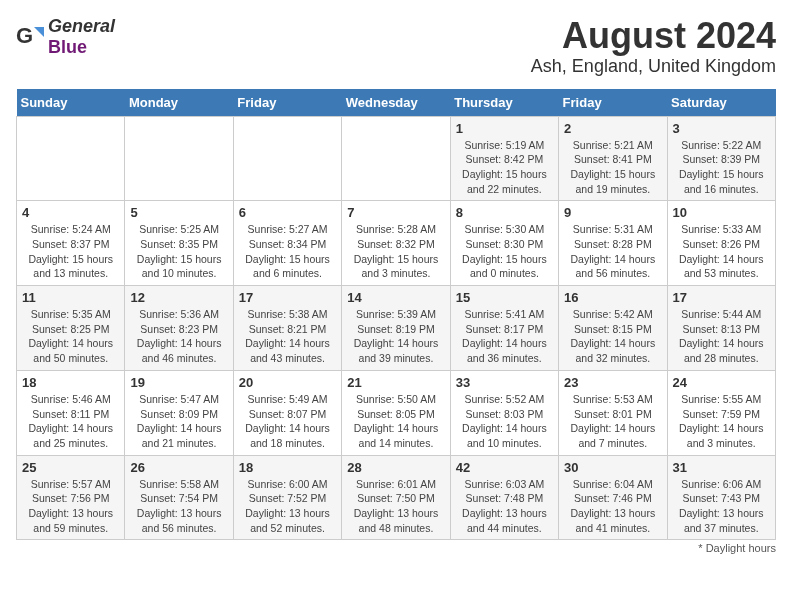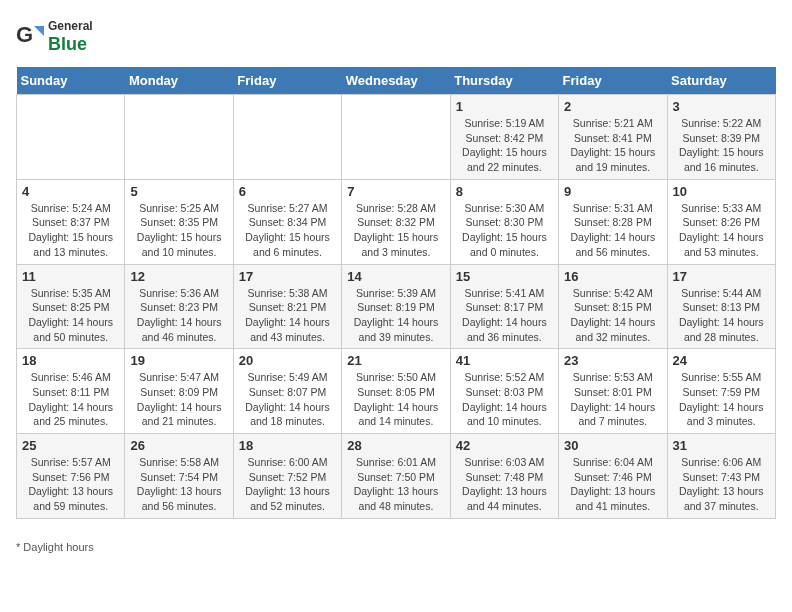--- a/index.html
+++ b/index.html
@@ -77,39 +77,43 @@
     .day-info {
       color: #444;
       font-size: 10.5px;
       line-height: 1.4;
       text-align: center;
     }
     .empty-cell {
       background: #fff !important;
     }
     .footer-note {
-      margin-top: 22px;
+      margin-top: 2px;
       font-size: 11px;
       color: #555;
-      text-align: left;
+      text-align: right;
     }
   </style>
 </head>
 <body>
 
 <div class="header">
   <div class="logo">
     <svg class="logo-icon" viewBox="0 0 28 28">
       <text x="0" y="20" font-size="22" font-weight="bold" fill="#333">G</text>
       <polygon points="18,4 28,4 28,14" fill="#4a90d9"></polygon>
     </svg>
     <div>
-      <span style="font-size:12px;font-weight:bold;color:#333;">General</span><br>
-      <span style="font-size:18px;font-weight:bold;color:#15803d;">Blue</span>
+      <span style="font-size:18px;font-weight:bold;color:#333;font-style:italic;">General</span><br>
+      <span style="font-size:18px;font-weight:bold;color:#701a75;">Blue</span>
     </div>
+  </div>
+  <div class="title-block">
+    <h1>August 2024</h1>
+    <h2>Ash, England, United Kingdom</h2>
   </div>
 </div>
 
 <table>
   <thead>
     <tr>
     <th>Sunday</th>
         <th>Monday</th>
         <th>Friday</th>
         <th>Wednesday</th>
@@ -208,21 +212,21 @@
         </td>
         <td>
           <span class="day-number">20</span>
           <div class="day-info">Sunrise: 5:49 AM<br>Sunset: 8:07 PM<br>Daylight: 14 hours<br>and 18 minutes.</div>
         </td>
         <td>
           <span class="day-number">21</span>
           <div class="day-info">Sunrise: 5:50 AM<br>Sunset: 8:05 PM<br>Daylight: 14 hours<br>and 14 minutes.</div>
         </td>
         <td>
-          <span class="day-number">41</span>
+          <span class="day-number">33</span>
           <div class="day-info">Sunrise: 5:52 AM<br>Sunset: 8:03 PM<br>Daylight: 14 hours<br>and 10 minutes.</div>
         </td>
         <td>
           <span class="day-number">23</span>
           <div class="day-info">Sunrise: 5:53 AM<br>Sunset: 8:01 PM<br>Daylight: 14 hours<br>and 7 minutes.</div>
         </td>
         <td>
           <span class="day-number">24</span>
           <div class="day-info">Sunrise: 5:55 AM<br>Sunset: 7:59 PM<br>Daylight: 14 hours<br>and 3 minutes.</div>
         </td>

